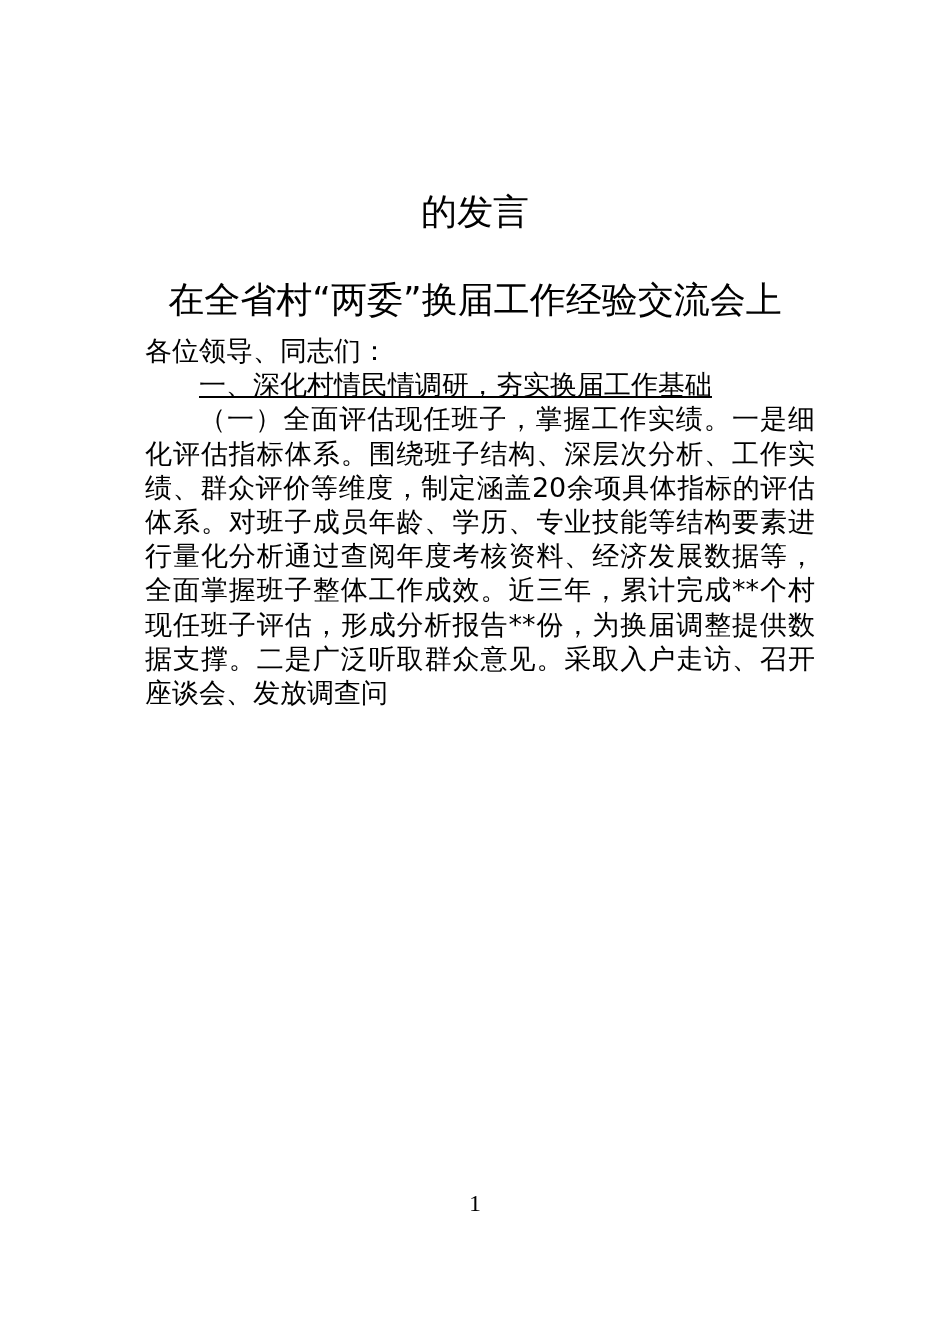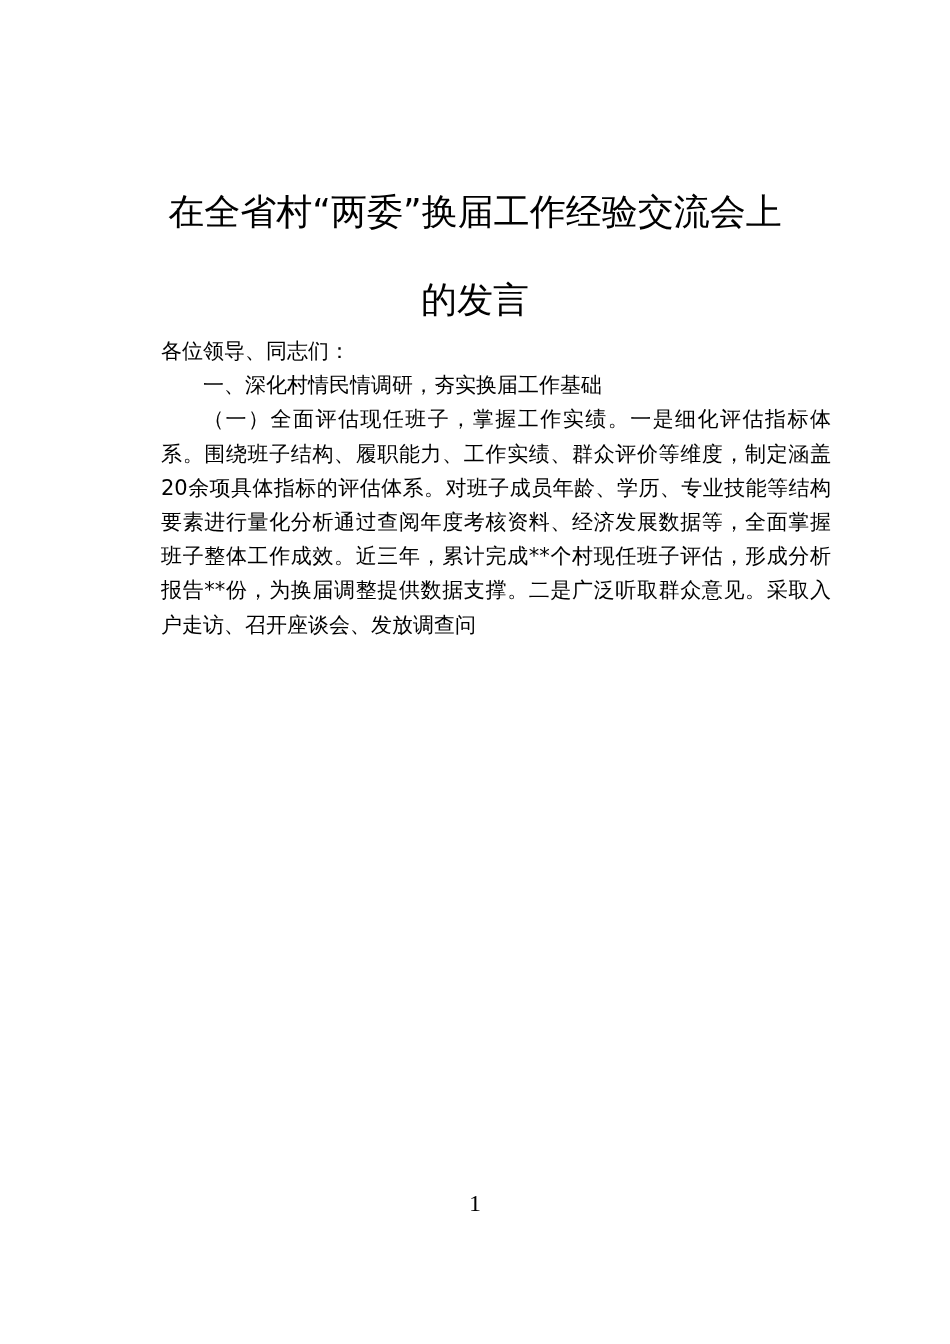--- a/index.html
+++ b/index.html
@@ -28,59 +28,60 @@
     width: 710px;
     top: 168px;
     text-align: center;
     font-size: 36px;
     line-height: 88px;
     letter-spacing: 0px;
     font-weight: normal;
   }
   .body-text {
     position: absolute;
-    left: 161px;
+    left: 145px;
     top: 334px;
     width: 670px;
-    font-size: 21px;
+    font-size: 27px;
     line-height: 34.2px;
     text-align: justify;
   }
   .body-text p {
     margin: 0;
     padding: 0;
   }
   .indent {
     text-indent: 2em;
   }
   .heading-1 {
     text-indent: 2em;
+    text-decoration: underline;
   }
   .page-number {
     position: absolute;
     left: 0;
     width: 950px;
     top: 1188px;
     text-align: center;
     font-family: "Liberation Serif", "DejaVu Serif", serif;
     font-size: 24px;
     line-height: 30px;
   }
 </style>
 </head>
 <body>
 
 <div class="page">
 
   <div class="title">
+    <div>的发言</div>
     <div>在全省村“两委”换届工作经验交流会上</div>
-    <div>的发言</div>
   </div>
 
   <div class="body-text">
     <p>各位领导、同志们：</p>
     <p class="heading-1">一、深化村情民情调研，夯实换届工作基础</p>
-    <p class="indent">（一）全面评估现任班子，掌握工作实绩。一是细化评估指标体系。围绕班子结构、履职能力、工作实绩、群众评价等维度，制定涵盖20余项具体指标的评估体系。对班子成员年龄、学历、专业技能等结构要素进行量化分析通过查阅年度考核资料、经济发展数据等，全面掌握班子整体工作成效。近三年，累计完成**个村现任班子评估，形成分析报告**份，为换届调整提供数据支撑。二是广泛听取群众意见。采取入户走访、召开座谈会、发放调查问</p>
+    <p class="indent">（一）全面评估现任班子，掌握工作实绩。一是细化评估指标体系。围绕班子结构、深层次分析、工作实绩、群众评价等维度，制定涵盖20余项具体指标的评估体系。对班子成员年龄、学历、专业技能等结构要素进行量化分析通过查阅年度考核资料、经济发展数据等，全面掌握班子整体工作成效。近三年，累计完成**个村现任班子评估，形成分析报告**份，为换届调整提供数据支撑。二是广泛听取群众意见。采取入户走访、召开座谈会、发放调查问</p>
   </div>
 
   <div class="page-number">1</div>
 
 </div>
 
 </body></html>

